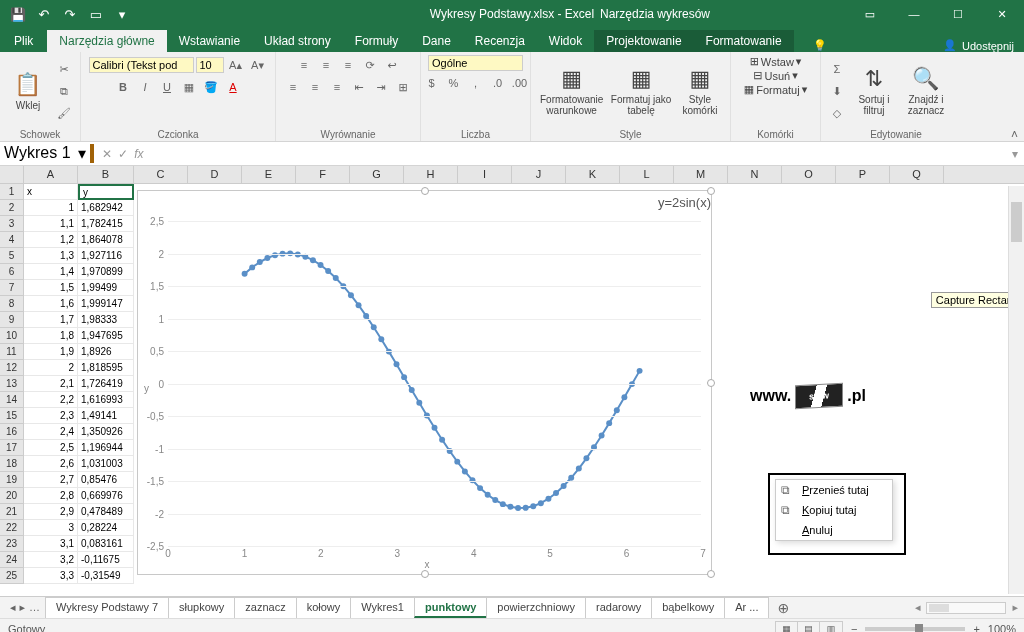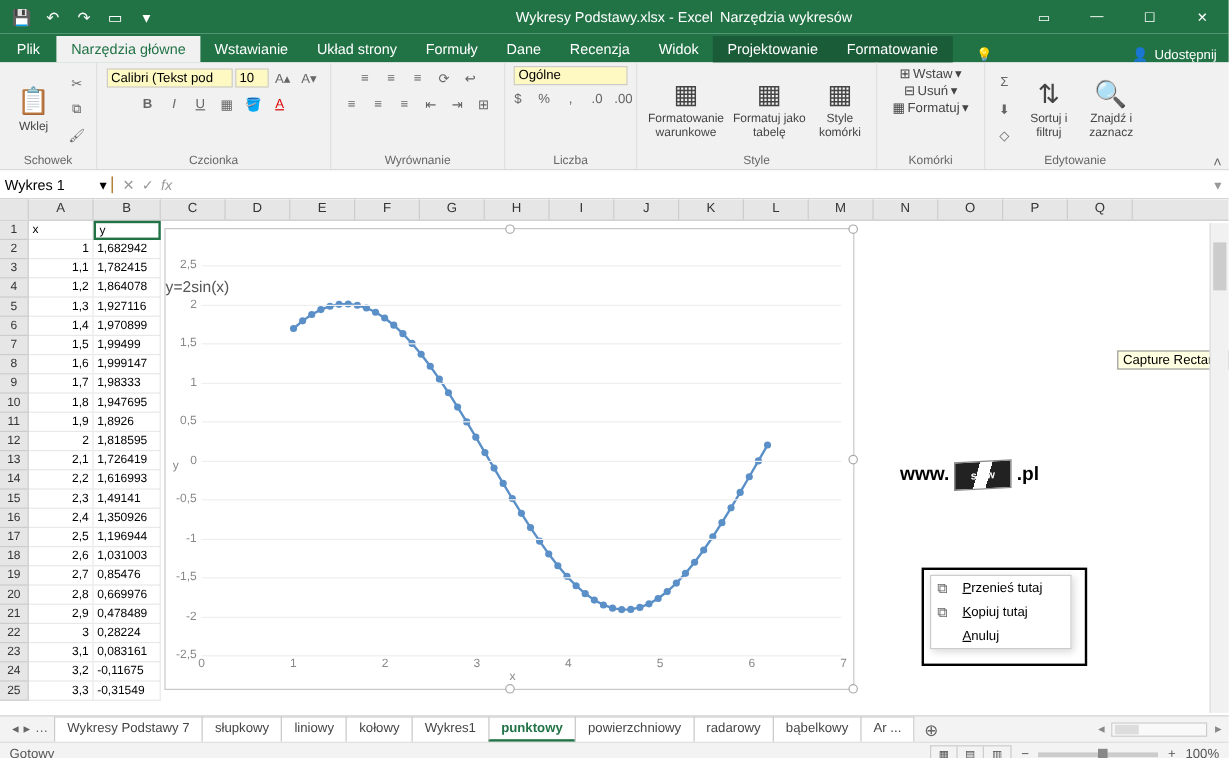--- a/index.html
+++ b/index.html
@@ -30,21 +30,21 @@
 .big-btn { display: flex; flex-direction: column; align-items: center; justify-content: center; width: 44px; height: 60px; font-size: 10px; color: #444; }
 .big-btn .ico { font-size: 22px; margin-bottom: 2px; }
 .small-stack { display: flex; flex-direction: column; gap: 2px; }
 .small-row { display: flex; gap: 2px; align-items: center; }
 .ribbon input, .ribbon select { font-size: 11px; border: 1px solid #ccc; background: #fef9c3; padding: 1px 3px; }
 .icon-btn { width: 20px; height: 20px; border: 1px solid transparent; display: inline-flex; align-items: center; justify-content: center; color: #666; }
 .collapse-caret { position: absolute; right: 6px; top: 128px; color: #666; font-size: 12px; }
 
 
 .formulabar { height: 24px; border-bottom: 1px solid #d4d4d4; display: flex; align-items: center; background: #fff; }
-.namebox { width: 94px; border-right: 1px solid #a16207; padding: 0 4px; display: flex; align-items: flex-start; justify-content: space-between; font-size: 12px; }
+.namebox { width: 94px; border-right: 4px solid #a16207; padding: 0 4px; display: flex; align-items: flex-start; justify-content: space-between; font-size: 16px; }
 .fx-icons { display: flex; gap: 6px; padding: 0 8px; color: #999; }
 .fx-input { flex: 1; padding: 0 6px; font-size: 12px; }
 
 
 .sheet-area { position: relative; height: 430px; overflow: hidden; background: #fff; }
 .col-headers { display: flex; background: #e6e6e6; border-bottom: 1px solid #ccc; height: 18px; font-size: 11px; }
 .corner { width: 24px; border-right: 1px solid #ccc; background: #e6e6e6; }
 .colh { border-right: 1px solid #ccc; text-align: center; line-height: 17px; color: #333; }
 .colh.a { width: 54px; }
 .colh.b { width: 56px; }
@@ -56,21 +56,21 @@
 .colA, .colB { display: flex; flex-direction: column; }
 .cell { height: 16px; border-bottom: 1px solid #e8e8e8; border-right: 1px solid #e8e8e8; padding: 0 3px; font-size: 10px; line-height: 15px; }
 .colA .cell { width: 54px; text-align: right; }
 .colB .cell { width: 56px; text-align: left; }
 .colA .cell.header, .colB .cell.header { text-align: left; }
 .colB .cell.header { border: 2px solid #217346; height: 16px; line-height: 13px; }
 
 
 .chart-container { position: absolute; left: 137px; top: 24px; width: 575px; height: 385px; border: 1px solid #c8c8c8; background: #fff; }
 .chart-handle { position: absolute; width: 8px; height: 8px; background: #fff; border: 1px solid #aaa; border-radius: 4px; }
-.chart-title { text-align: left; font-size: 13px; color: #555; padding: 4px 0; margin-top: 36px; }
+.chart-title { text-align: right; font-size: 13px; color: #555; padding: 4px 0; }
 .chart-plot { position: absolute; left: 30px; top: 30px; right: 10px; bottom: 30px; }
 .ytick { position: absolute; right: 100%; margin-right: 4px; font-size: 10px; color: #888; transform: translateY(-50%); }
 .xtick { position: absolute; top: 100%; margin-top: 4px; font-size: 10px; color: #888; transform: translateX(-50%); }
 .gridline { position: absolute; left: 0; right: 0; border-top: 1px solid #eee; }
 .axis-label { position: absolute; font-size: 10px; color: #888; }
 .chart-svg { position: absolute; left:0; top:0; width:100%; height:100%; }
 
 
 .ctx-border { position: absolute; left: 768px; top: 307px; width: 138px; height: 82px; border: 2px solid #000; pointer-events: none; }
 .ctx-menu { position: absolute; left: 775px; top: 313px; width: 118px; background: #fff; border: 1px solid #ccc; box-shadow: 2px 2px 6px rgba(0,0,0,0.15); font-size: 11px; }
@@ -512,21 +512,21 @@
 
 <div class="sheettabs">
   <div class="nav">
     <span>◂</span>
     <span>▸</span>
     <span>…</span>
   </div>
   <div id="sheettabs" style="display:flex">
       <div class="sheet-tab">Wykresy Podstawy 7</div>
       <div class="sheet-tab">słupkowy</div>
-      <div class="sheet-tab">liniowy</div>
+      <div class="sheet-tab">zaznacz</div>
       <div class="sheet-tab">kołowy</div>
       <div class="sheet-tab">Wykres1</div>
       <div class="sheet-tab active">punktowy</div>
       <div class="sheet-tab">powierzchniowy</div>
       <div class="sheet-tab">radarowy</div>
       <div class="sheet-tab">bąbelkowy</div>
       <div class="sheet-tab">Ar ...</div>
     </div>
   <span class="add">⊕</span>
   <div class="scroll-right">

